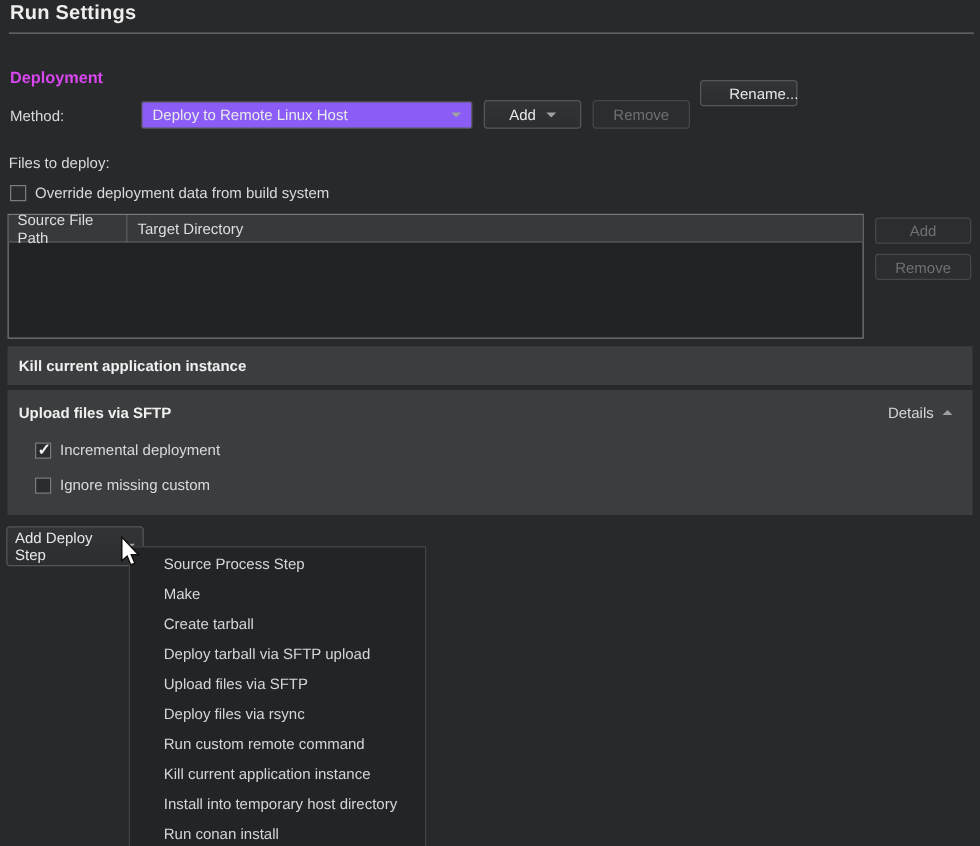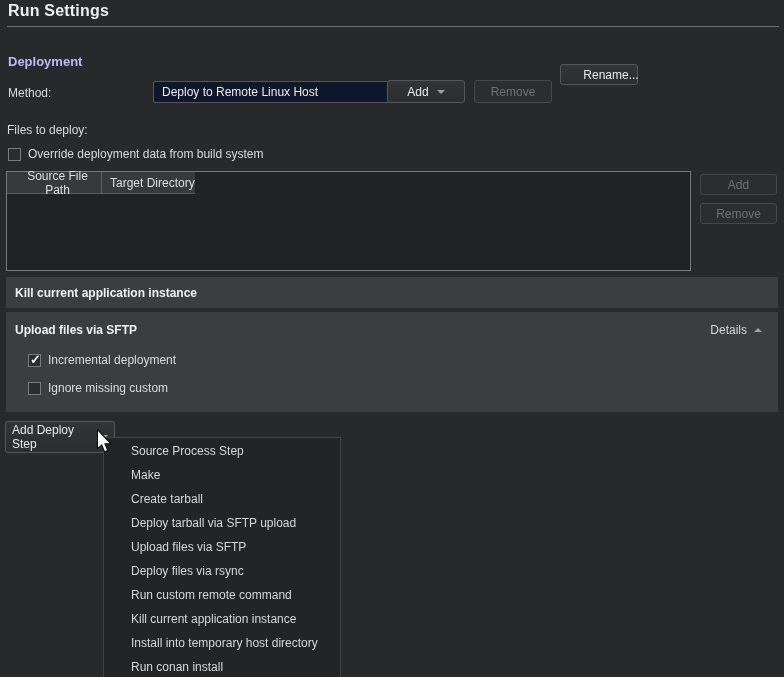--- a/index.html
+++ b/index.html
@@ -4,28 +4,28 @@
 <style>
   html,body{margin:0;padding:0;background:#1b1c1e;}
   *{box-sizing:border-box;font-family:"Liberation Sans",sans-serif;}
   #screen{
     position:relative;width:784px;height:677px;overflow:hidden;
     background:#28292b;color:#d8dadc;font-size:12px;
   }
   .abs{position:absolute;}
   .page-title{left:8px;top:2px;font-size:16px;font-weight:700;color:#eeeeee;letter-spacing:.2px;}
   .title-rule{left:7px;top:26px;width:772px;height:1px;background:#6e7072;}
-  .section-heading{left:8px;top:54px;font-size:13px;font-weight:700;color:#c4b5fd;}
+  .section-heading{left:8px;top:54px;font-size:13px;font-weight:700;color:#d946ef;}
   .label{color:#d8dadc;}
 
   
   .combobox{
     left:113px;top:81px;width:265px;height:22px;
-    background:#0f172a;border:1px solid #55585a;border-radius:2px;
-    display:flex;align-items:center;padding:0 8px;color:#e8eaec;margin-left:40px;
+    background:#8b5cf6;border:1px solid #55585a;border-radius:2px;
+    display:flex;align-items:center;padding:0 8px;color:#e8eaec;
   }
   .combobox .cb-text{flex:1;white-space:nowrap;overflow:hidden;}
   .arrow-down{width:0;height:0;border-left:4px solid transparent;border-right:4px solid transparent;border-top:4px solid #9ea0a2;}
   .arrow-up{width:0;height:0;border-left:4px solid transparent;border-right:4px solid transparent;border-bottom:4px solid #9ea0a2;}
 
   
   .btn{
     background:linear-gradient(#323436,#2b2d2f);
     border:1px solid #55585a;border-radius:3px;color:#e6e8ea;
     display:flex;align-items:center;justify-content:center;gap:6px;
@@ -41,21 +41,21 @@
   }
   .checkbox.checked::after{
     content:"\2713";position:absolute;left:1px;top:-3px;
     color:#f2f2f2;font-size:13px;font-weight:700;
   }
   .cb-row{display:flex;align-items:center;gap:7px;}
 
   
   .table{
     left:6px;top:171px;width:685px;height:100px;
-    border:1px solid #77797b;background:#212224;display:flex;flex-direction:row;text-align:center;
+    border:1px solid #77797b;background:#212224;display:flex;flex-direction:column;
   }
   .table-header{height:22px;background:#37393b;display:flex;align-items:center;
     border-bottom:1px solid #5a5c5e;color:#dcdee0;}
   .th1{width:94px;padding-left:7px;}
   .th-divider{width:1px;height:22px;background:#5a5c5e;}
   .th2{padding-left:8px;flex:1;}
   .table-body{flex:1;}
 
   
   .step-bar{

